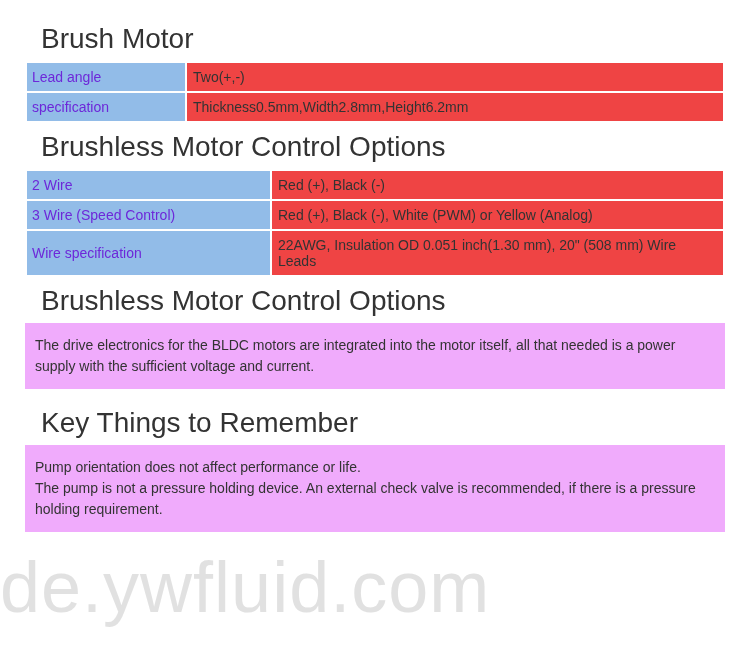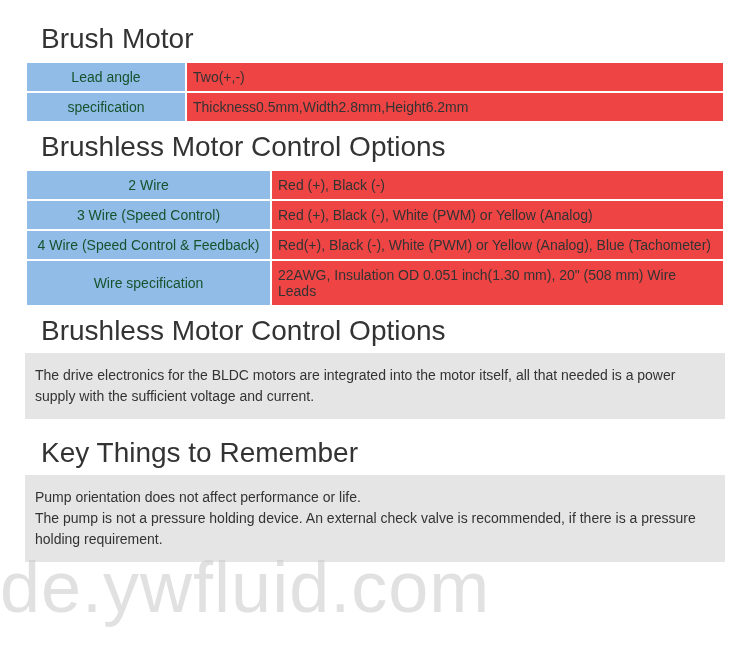--- a/index.html
+++ b/index.html
@@ -28,31 +28,30 @@
     font-size: 14px;
     color: #333;
   }
   table td {
     border: 2px solid #fff;
     padding: 6px 5px;
     vertical-align: middle;
   }
   .label-cell {
     background: #92bce8;
-    text-align: center;
-    color: #14532d;
+    color: #6d28d9;
     font-size: 14px;
   }
   .value-cell {
     background: #ef4444;
     text-align: left;
     padding-left: 6px;
   }
   .info-box {
-    background: #e5e5e5;
+    background: #f0abfc;
     padding: 12px 10px;
     font-size: 14px;
     color: #333;
     line-height: 1.5;
     margin-top: 6px;
   }
   .watermark {
     position: absolute;
     bottom: 20px;
     left: 0;
@@ -92,24 +91,20 @@
     <tbody>
         <tr>
       <td class="label-cell">2 Wire</td>
       <td class="value-cell">Red (+), Black (-)</td>
     </tr>
     <tr>
       <td class="label-cell">3 Wire (Speed Control)</td>
       <td class="value-cell">Red (+), Black (-), White (PWM) or Yellow (Analog)</td>
     </tr>
     <tr>
-      <td class="label-cell">4 Wire (Speed Control &amp; Feedback)</td>
-      <td class="value-cell">Red(+), Black (-), White (PWM) or Yellow (Analog), Blue (Tachometer)</td>
-    </tr>
-    <tr>
       <td class="label-cell">Wire specification</td>
       <td class="value-cell">22AWG, Insulation OD 0.051 inch(1.30 mm), 20" (508 mm) Wire Leads</td>
     </tr>
   </tbody>
     </table>
 
   <div class="section-title">Brushless Motor Control Options</div>
   <div class="info-box">
     <span>The drive electronics for the BLDC motors are integrated into the motor itself, all that needed is a power supply with the sufficient voltage and current.</span>
   </div>

